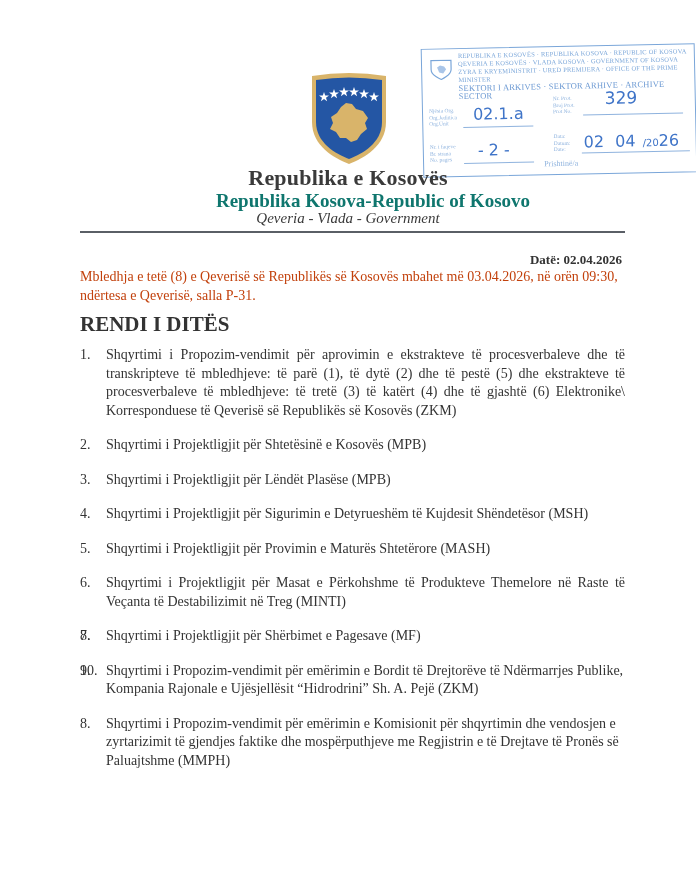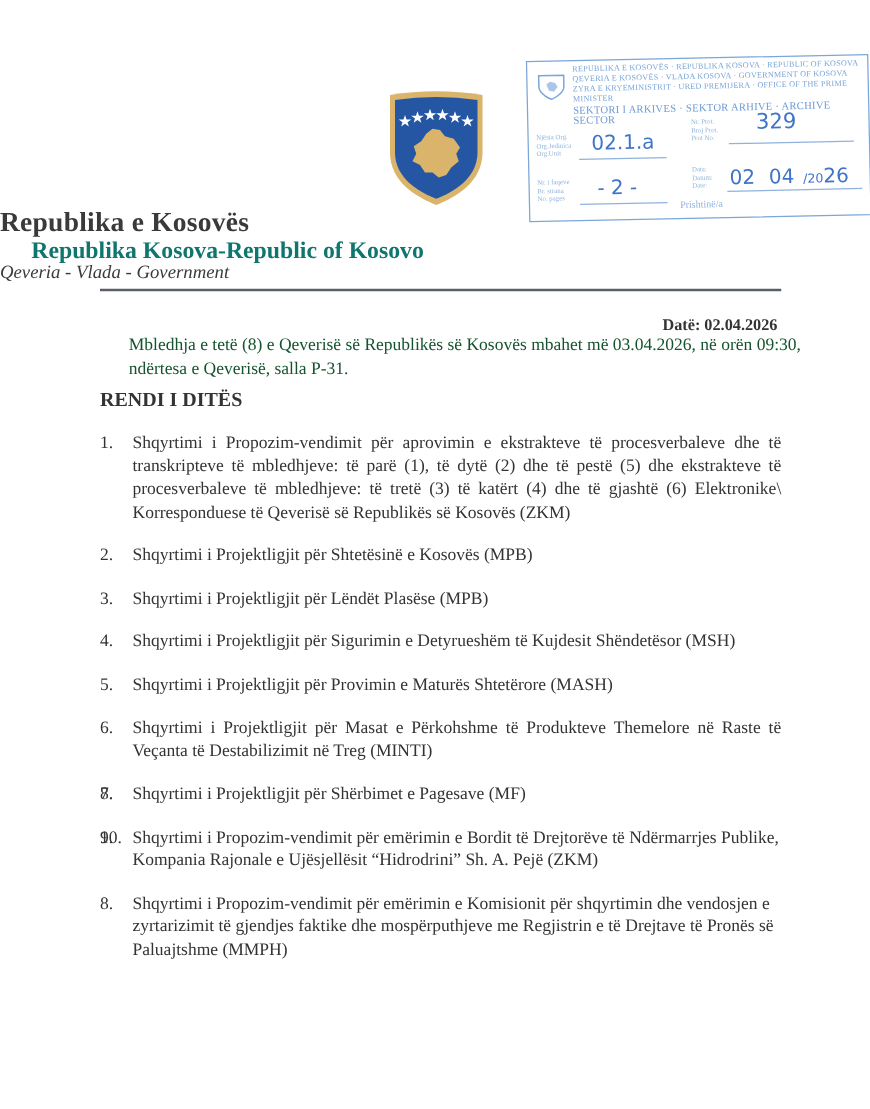--- a/index.html
+++ b/index.html
@@ -1,28 +1,28 @@
 <!DOCTYPE html>
 <html><head>
   <meta charset="utf-8">
   <style>
     html, body { margin:0; padding:0; }
     body {
       width:696px; height:887px; background:#ffffff; position:relative; overflow:hidden;
       font-family:"Liberation Serif", "DejaVu Serif", serif; color:#2b2b2b;
     }
     .emblem { position:absolute; left:308px; top:70px; width:82px; height:96px; }
-    .header { position:absolute; left:0; width:696px; text-align:left; }
+    .header { position:absolute; left:0; width:696px; text-align:center; }
     .h1 { top:165px; font-size:22px; font-weight:bold; color:#3a3a3a; letter-spacing:0.2px; }
     .h2 { top:190px; font-size:19px; font-weight:bold; color:#0f766e;padding-left:25px; }
     .h3 { top:210px; font-size:15px; font-style:italic; color:#3a3a3a; }
     .rule { position:absolute; left:80px; top:231px; width:545px; height:2px; background:#5a5f66; }
     .date { position:absolute; right:74px; top:252px; font-size:13px; font-weight:bold; color:#333;margin-left:41px; }
-    .intro { position:absolute; left:80px; top:267px; width:545px; font-size:14px; line-height:19px; color:#14532d;margin-left:23px; }
-    .agenda-title { position:absolute; left:80px; top:312px; font-size:16px; font-weight:bold; color:#333; }
+    .intro { position:absolute; left:80px; top:267px; width:545px; font-size:14px; line-height:19px; color:#c2410c; }
+    .agenda-title { position:absolute; left:80px; top:312px; font-size:21px; font-weight:bold; color:#333; }
     .items { position:absolute; left:80px; top:346px; width:545px; margin:0; padding:0; list-style:none; }
     .item { position:relative; padding-left:26px; font-size:14px; line-height:18.5px; color:#333; text-align:justify; margin-bottom:16px; }
     .item .num { position:absolute; left:0; top:0; }
     .item.short { text-align:left; }
     
     .stamp {
       position:absolute; left:422px; top:46px; width:272px; height:127px;
       border:1.5px solid #7aa6d9; transform:rotate(-1.2deg); color:#4a7fc9;
       font-family:"Liberation Serif", serif;
     }

